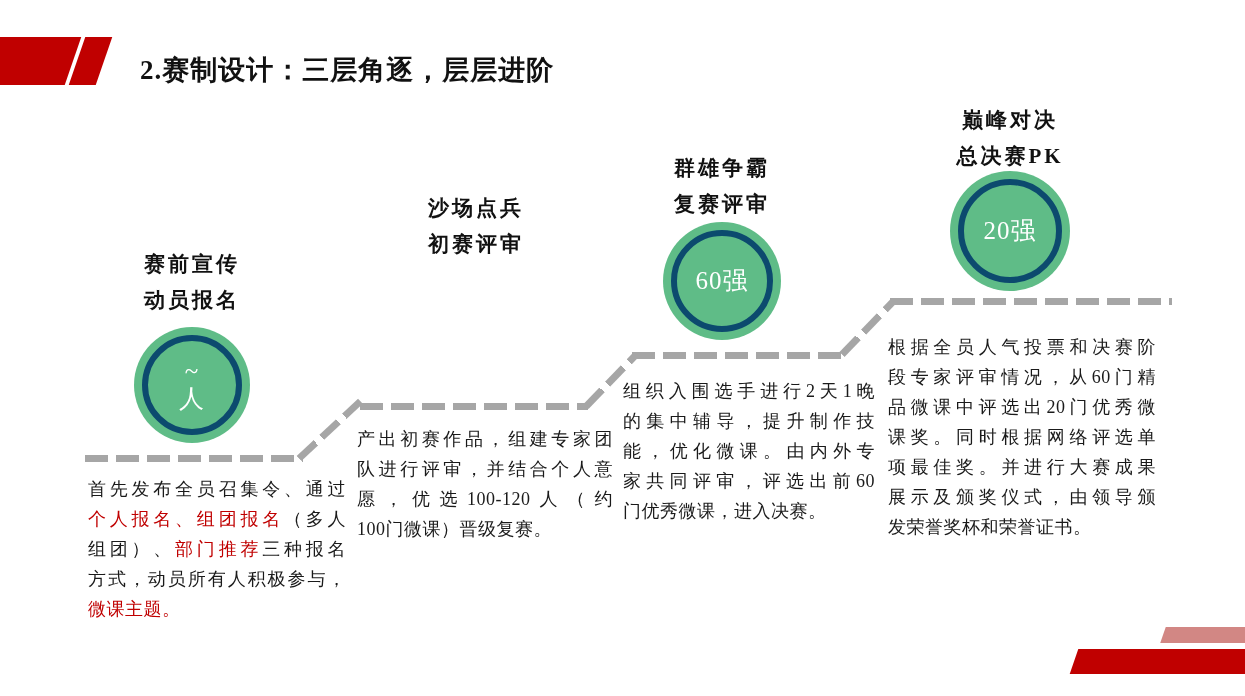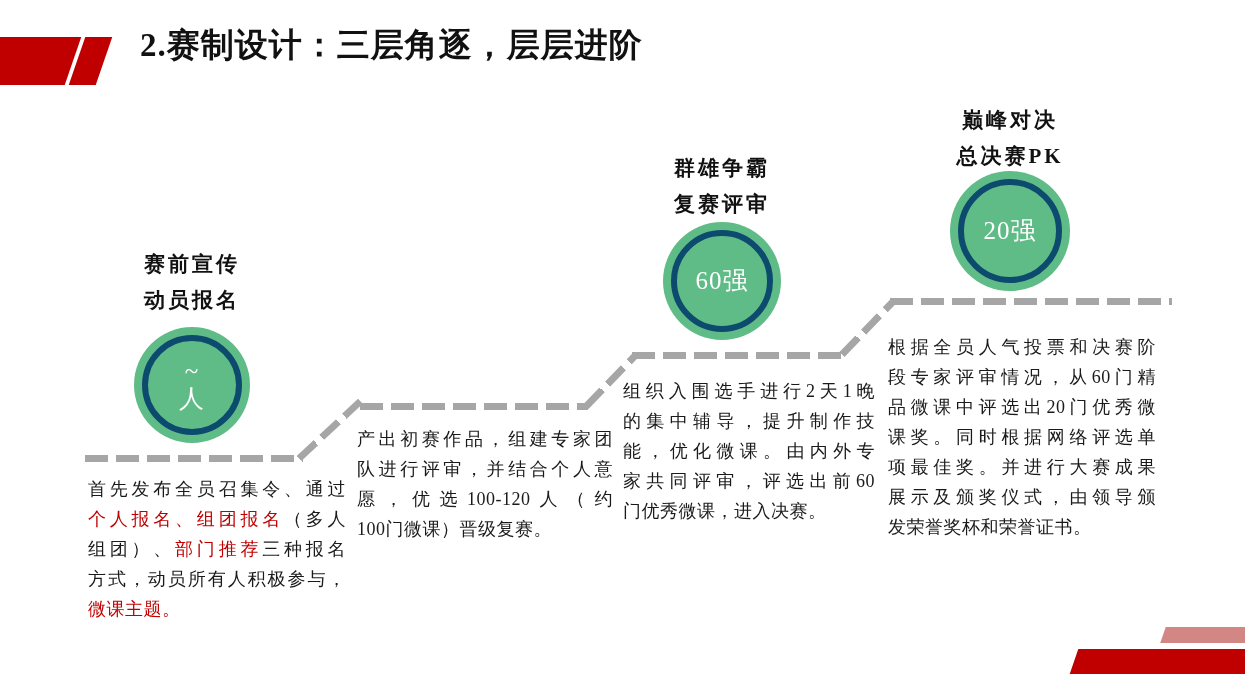--- a/index.html
+++ b/index.html
@@ -12,21 +12,21 @@
     overflow:hidden;font-family:"Liberation Serif","DejaVu Serif",serif;
   }
   
   .par{position:absolute;transform:skewX(-19deg);}
   .deco-a{left:-40px;top:37px;width:113px;height:48px;background:var(--accent);}
   .deco-b{left:77px;top:37px;width:27px;height:48px;background:var(--accent);}
   .deco-pink{left:1163px;top:627px;width:100px;height:16px;background:var(--pink);}
   .deco-red-br{left:1074px;top:649px;width:190px;height:25px;background:var(--accent);}
   
   .title{
-    position:absolute;left:140px;top:22px;font-size:33px;line-height:46px;
+    position:absolute;left:140px;top:47px;font-size:27px;line-height:46px;
     font-weight:bold;color:var(--ink);letter-spacing:1px;white-space:nowrap;
   }
   
   .heading{
     position:absolute;width:220px;text-align:center;font-weight:bold;
     color:var(--ink);font-size:21px;line-height:36px;letter-spacing:3px;white-space:nowrap;
   }
   .h1{left:82px;top:246px;}
   .h2{left:366px;top:190px;}
   .h3{left:612px;top:150px;}
@@ -98,20 +98,24 @@
     </div>
   </div>
   <div class="body-block b1">
       <div class="tline"><span>首先发布全员召集令、通过</span></div>
       <div class="tline"><span class="red">个人报名、组团报名</span><span>（多人</span></div>
       <div class="tline"><span>组团）、</span><span class="red">部门推荐</span><span>三种报名</span></div>
       <div class="tline"><span>方式，动员所有人积极参与，</span></div>
       <div class="tline last"><span class="red">微课主题。</span></div>
     </div>
 
+  <div class="heading h2">
+    <div>沙场点兵</div>
+    <div>初赛评审</div>
+  </div>
   <div class="body-block b2">
       <div class="tline"><span>产出初赛作品，组建专家团</span></div>
       <div class="tline"><span>队进行评审，并结合个人意</span></div>
       <div class="tline"><span>愿，优选100-120人（约</span></div>
       <div class="tline last"><span>100门微课）晋级复赛。</span></div>
     </div>
 
   <div class="heading h3">
     <div>群雄争霸</div>
     <div>复赛评审</div>

